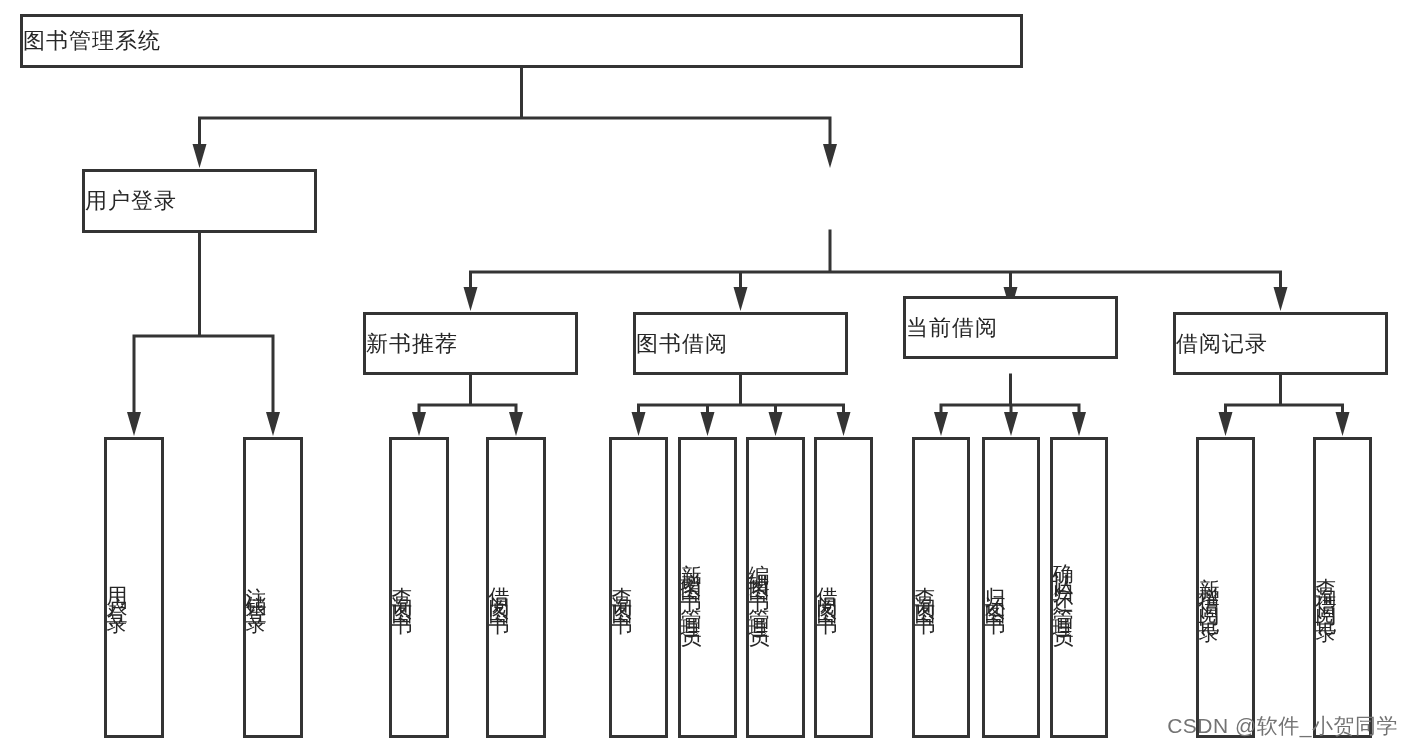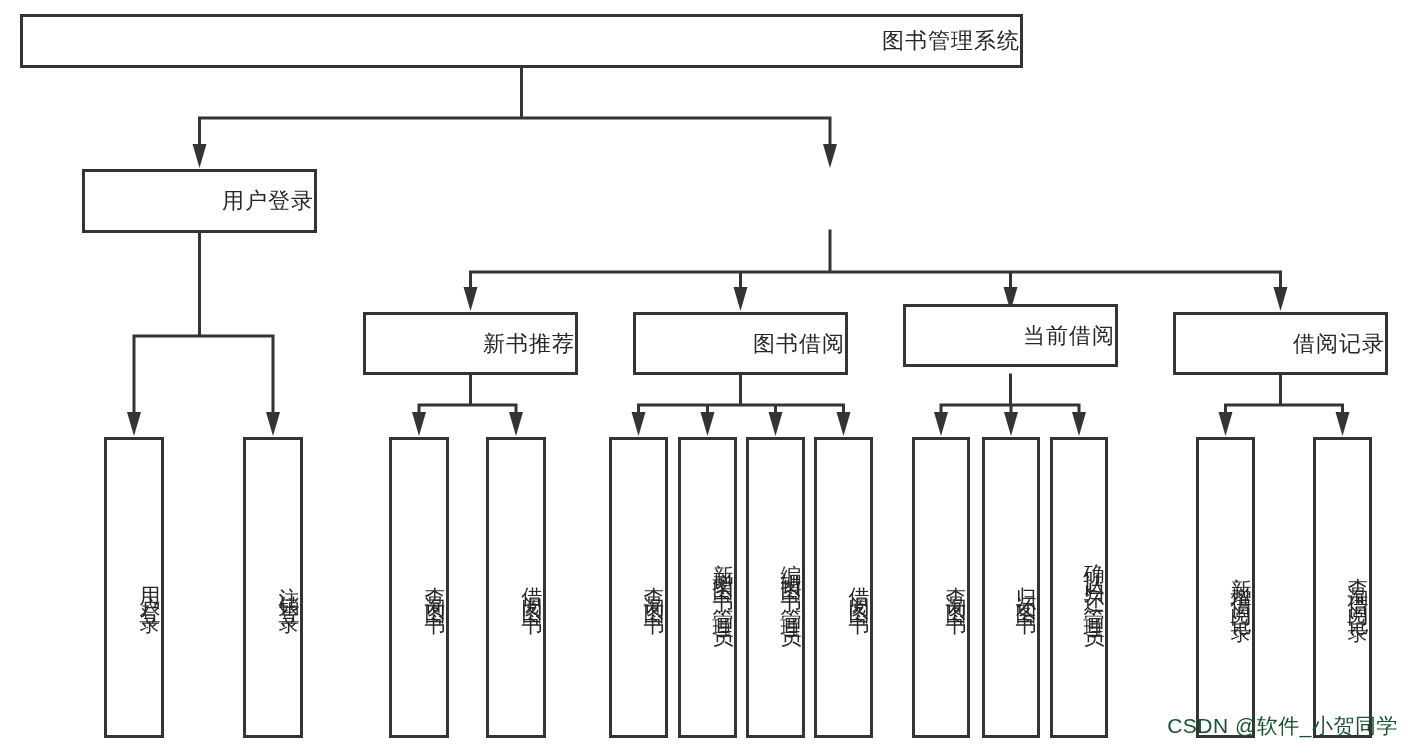--- a/index.html
+++ b/index.html
@@ -9,39 +9,39 @@
     background:#ffffff;
     font-family:"Liberation Sans","DejaVu Sans",sans-serif;
     overflow:hidden;
   }
   .wires{position:absolute;left:0;top:0;width:1405px;height:747px;}
   .box{
     position:absolute;
     box-sizing:border-box;
     border:3px solid #343434;
     background:#ffffff;
-    display:flex;align-items:center;justify-content:flex-end;
+    display:flex;align-items:center;justify-content:flex-start;
     color:#262626;
     font-size:22px;
     letter-spacing:1px;
     z-index:2;
   }
   .vbox .vtxt{
     writing-mode:vertical-rl;
     text-orientation:mixed;
     letter-spacing:9px;
     line-height:1;
     font-size:21px;
     color:#262626;
   }
   .watermark{
     position:absolute;
     right:7px;top:712px;
     font-size:21px;
-    color:#14532d;
+    color:#737373;
     letter-spacing:0.5px;
     z-index:5;
     white-space:nowrap;
   }
 </style>
 </head>
 <body>
 
 <div class="canvas">
 
@@ -95,21 +95,21 @@
   <div class="box" style="left:82px;top:169px;width:235px;height:64px;">
     <span>用户登录</span>
   </div>
 
   <div class="box" style="left:633px;top:312px;width:215px;height:63px;">
     <span>图书借阅</span>
   </div>
   <div class="box" style="left:363px;top:312px;width:215px;height:63px;">
     <span>新书推荐</span>
   </div>
-  <div class="box" style="left:903px;top:304px;width:215px;height:63px;">
+  <div class="box" style="left:903px;top:296px;width:215px;height:63px;">
     <span>当前借阅</span>
   </div>
   <div class="box" style="left:1173px;top:312px;width:215px;height:63px;">
     <span>借阅记录</span>
   </div>
 
   <div class="box vbox" style="left:104px;top:437px;width:60px;height:301px;">
     <span class="vtxt">用户登录</span>
   </div>
   <div class="box vbox" style="left:243px;top:437px;width:60px;height:301px;">

